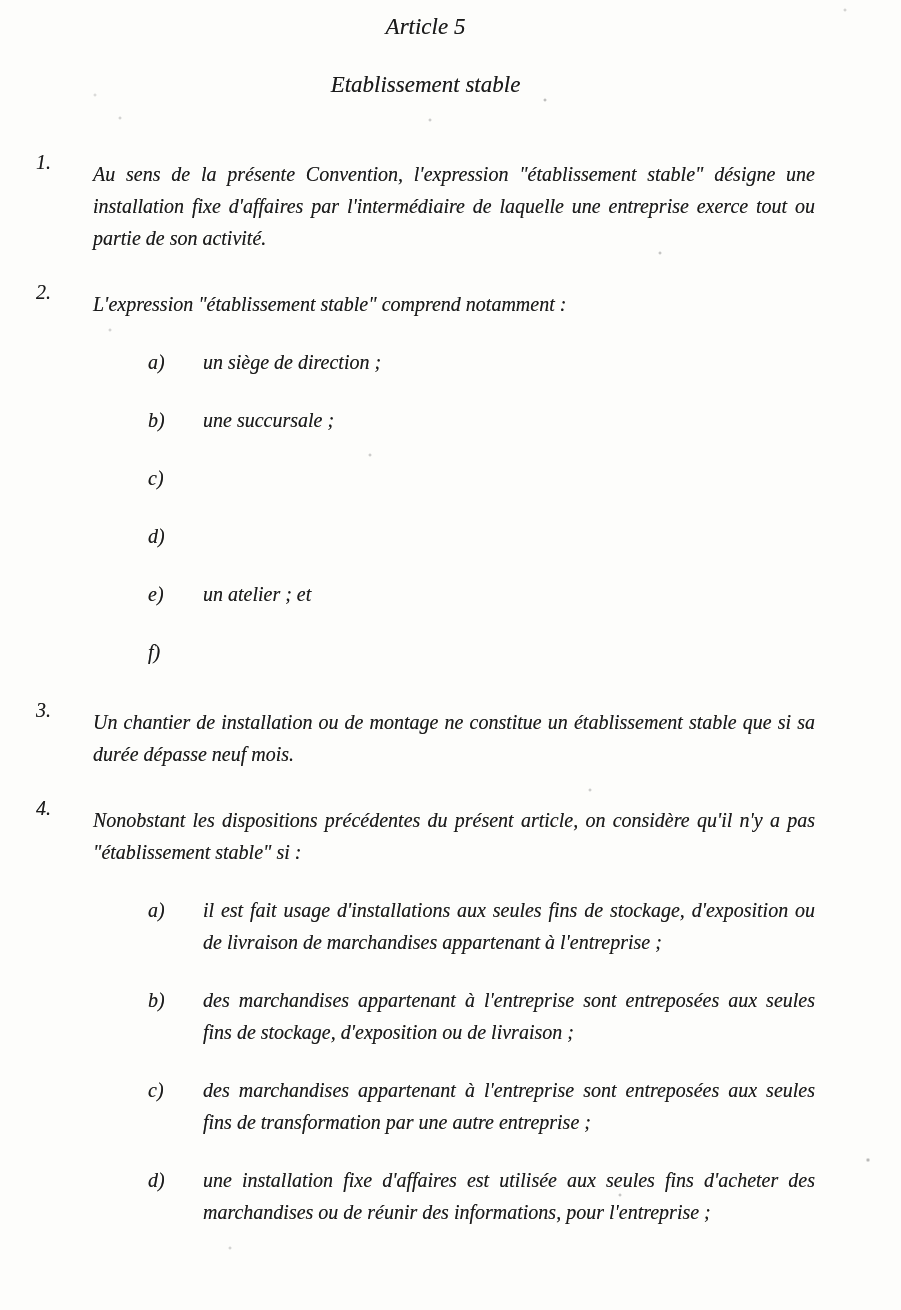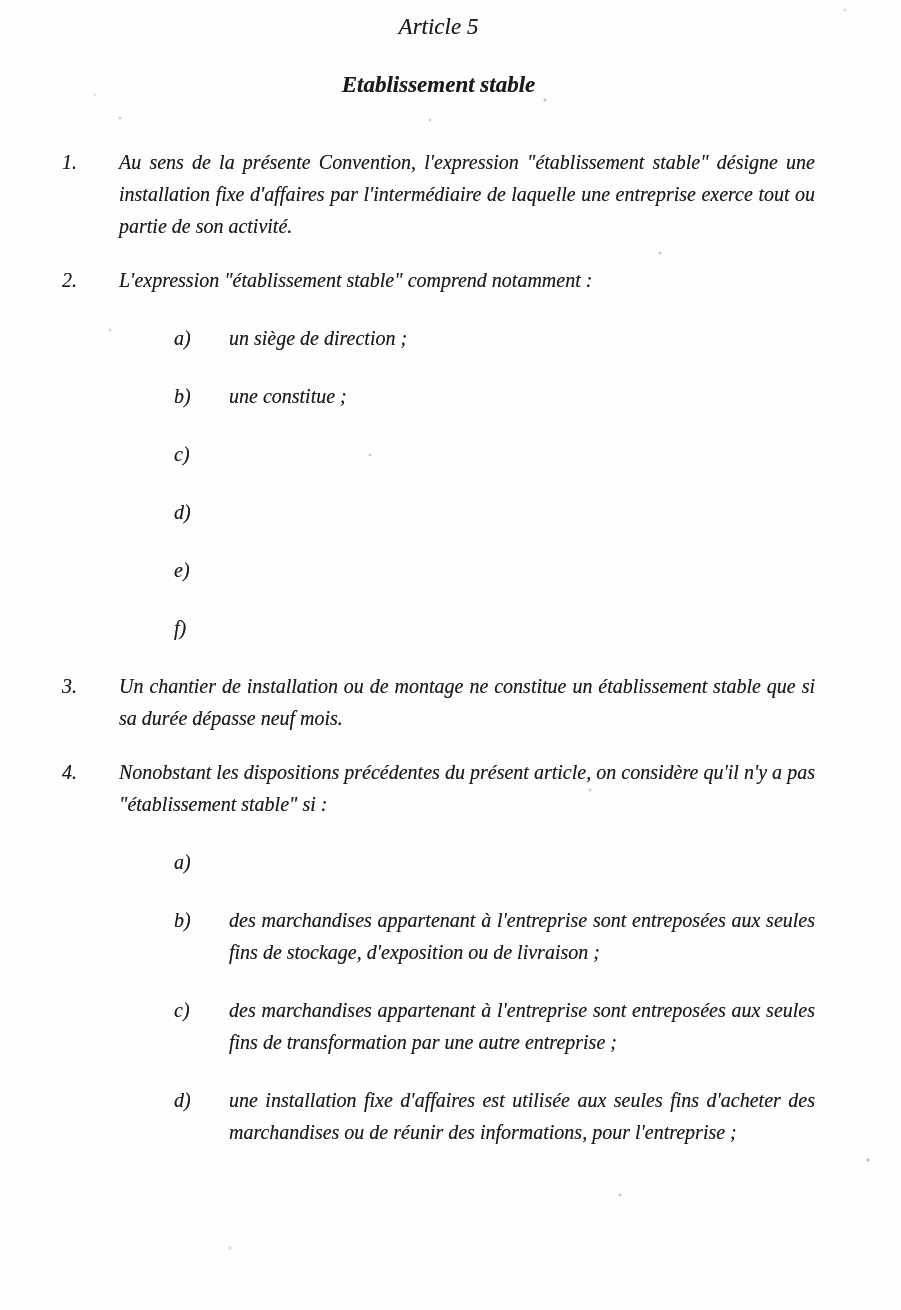--- a/index.html
+++ b/index.html
@@ -10,21 +10,21 @@
     width: 901px;
     height: 1310px;
     background: #ffffff;
     overflow: hidden;
   }
   .page {
     position: relative;
     width: 901px;
     height: 1310px;
     box-sizing: border-box;
-    padding: 14px 86px 8px 62px;
+    padding: 14px 86px 8px 36px;
     background-color: #fdfdfb;
     
     background-image:
       radial-gradient(circle 1.2px at 545px 100px, rgba(40,40,40,0.45) 0, transparent 2px),
       radial-gradient(circle 1px at 120px 118px, rgba(40,40,40,0.30) 0, transparent 2px),
       radial-gradient(circle 1.1px at 430px 120px, rgba(40,40,40,0.35) 0, transparent 2px),
       radial-gradient(circle 1px at 845px 10px, rgba(40,40,40,0.30) 0, transparent 2px),
       radial-gradient(circle 1.3px at 660px 253px, rgba(40,40,40,0.40) 0, transparent 2px),
       radial-gradient(circle 1px at 110px 330px, rgba(40,40,40,0.30) 0, transparent 2px),
       radial-gradient(circle 1px at 370px 455px, rgba(40,40,40,0.35) 0, transparent 2px),
@@ -44,33 +44,34 @@
   .doc-title {
     font-size: 23px;
     line-height: 26px;
     margin: 0 0 32px 0;
     font-weight: normal;
   }
   .doc-subtitle {
     font-size: 23px;
     line-height: 26px;
     margin: 0 0 48px 0;
-    font-weight: bold;
+    font-weight: normal;
   }
   .para {
     display: flex;
     margin-bottom: 22px;
   }
   .para .num {
     flex: none;
     width: 57px;
   }
   .para .body {
     flex: 1;
     text-align: justify;
+    margin-top: 12px;
   }
   .subitem {
     display: flex;
     margin-bottom: 26px;
     padding-left: 112px;
   }
   .subitem .letter {
     flex: none;
     width: 55px;
   }
@@ -102,47 +103,49 @@
     <div class="num">2.</div>
     <div class="body heading-line">L'expression "établissement stable" comprend notamment :</div>
   </div>
 
   <div class="subitem">
     <div class="letter">a)</div>
     <div class="body short">un siège de direction ;</div>
   </div>
   <div class="subitem">
     <div class="letter">b)</div>
-    <div class="body short">une constitue ;</div>
+    <div class="body short">une succursale ;</div>
   </div>
   <div class="subitem">
     <div class="letter">c)</div>
   </div>
   <div class="subitem">
     <div class="letter">d)</div>
   </div>
   <div class="subitem">
     <div class="letter">e)</div>
+    <div class="body short">un atelier ; et</div>
   </div>
   <div class="subitem">
     <div class="letter">f)</div>
   </div>
 
   <div class="para">
     <div class="num">3.</div>
     <div class="body">Un chantier de installation ou de montage ne constitue un établissement stable que si sa durée dépasse neuf mois.</div>
   </div>
 
   <div class="para mb-head">
     <div class="num">4.</div>
     <div class="body">Nonobstant les dispositions précédentes du présent article, on considère qu'il n'y a pas "établissement stable" si :</div>
   </div>
 
   <div class="subitem">
     <div class="letter">a)</div>
+    <div class="body">il est fait usage d'installations aux seules fins de stockage, d'exposition ou de livraison de marchandises appartenant à l'entreprise ;</div>
   </div>
   <div class="subitem">
     <div class="letter">b)</div>
     <div class="body">des marchandises appartenant à l'entreprise sont entreposées aux seules fins de stockage, d'exposition ou de livraison ;</div>
   </div>
   <div class="subitem">
     <div class="letter">c)</div>
     <div class="body">des marchandises appartenant à l'entreprise sont entreposées aux seules fins de transformation par une autre entreprise ;</div>
   </div>
   <div class="subitem">

